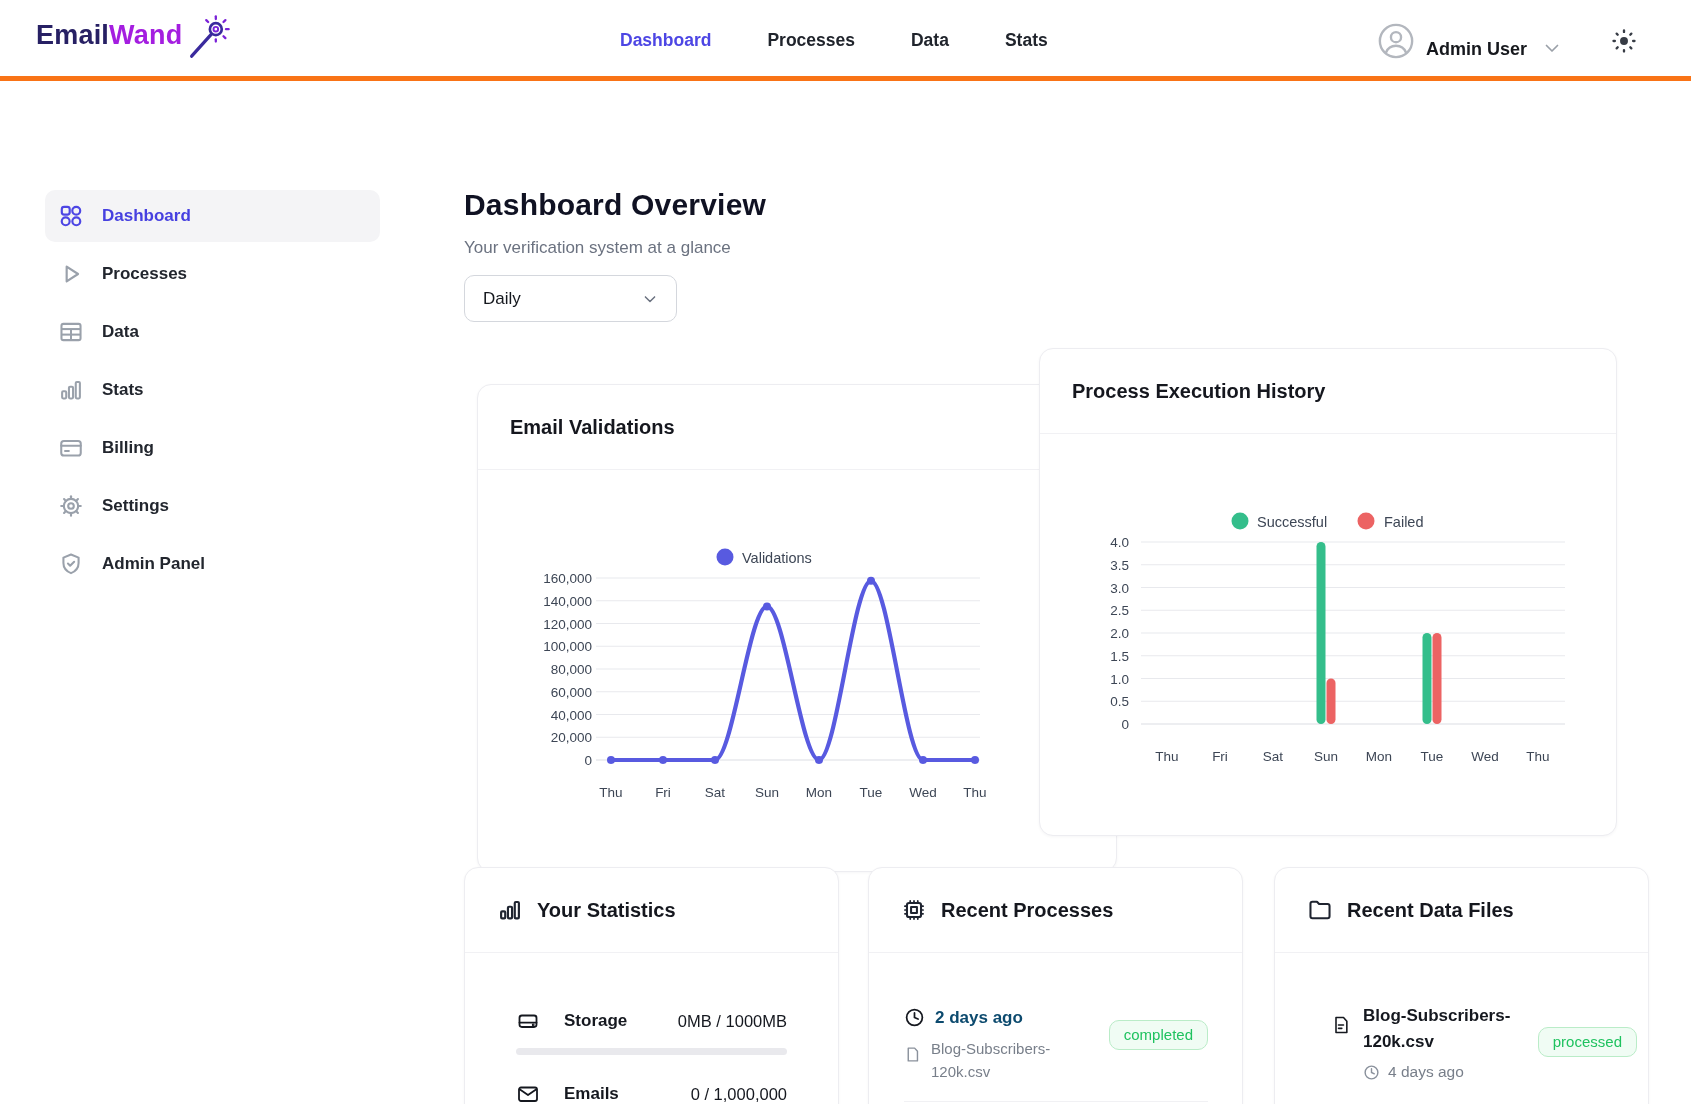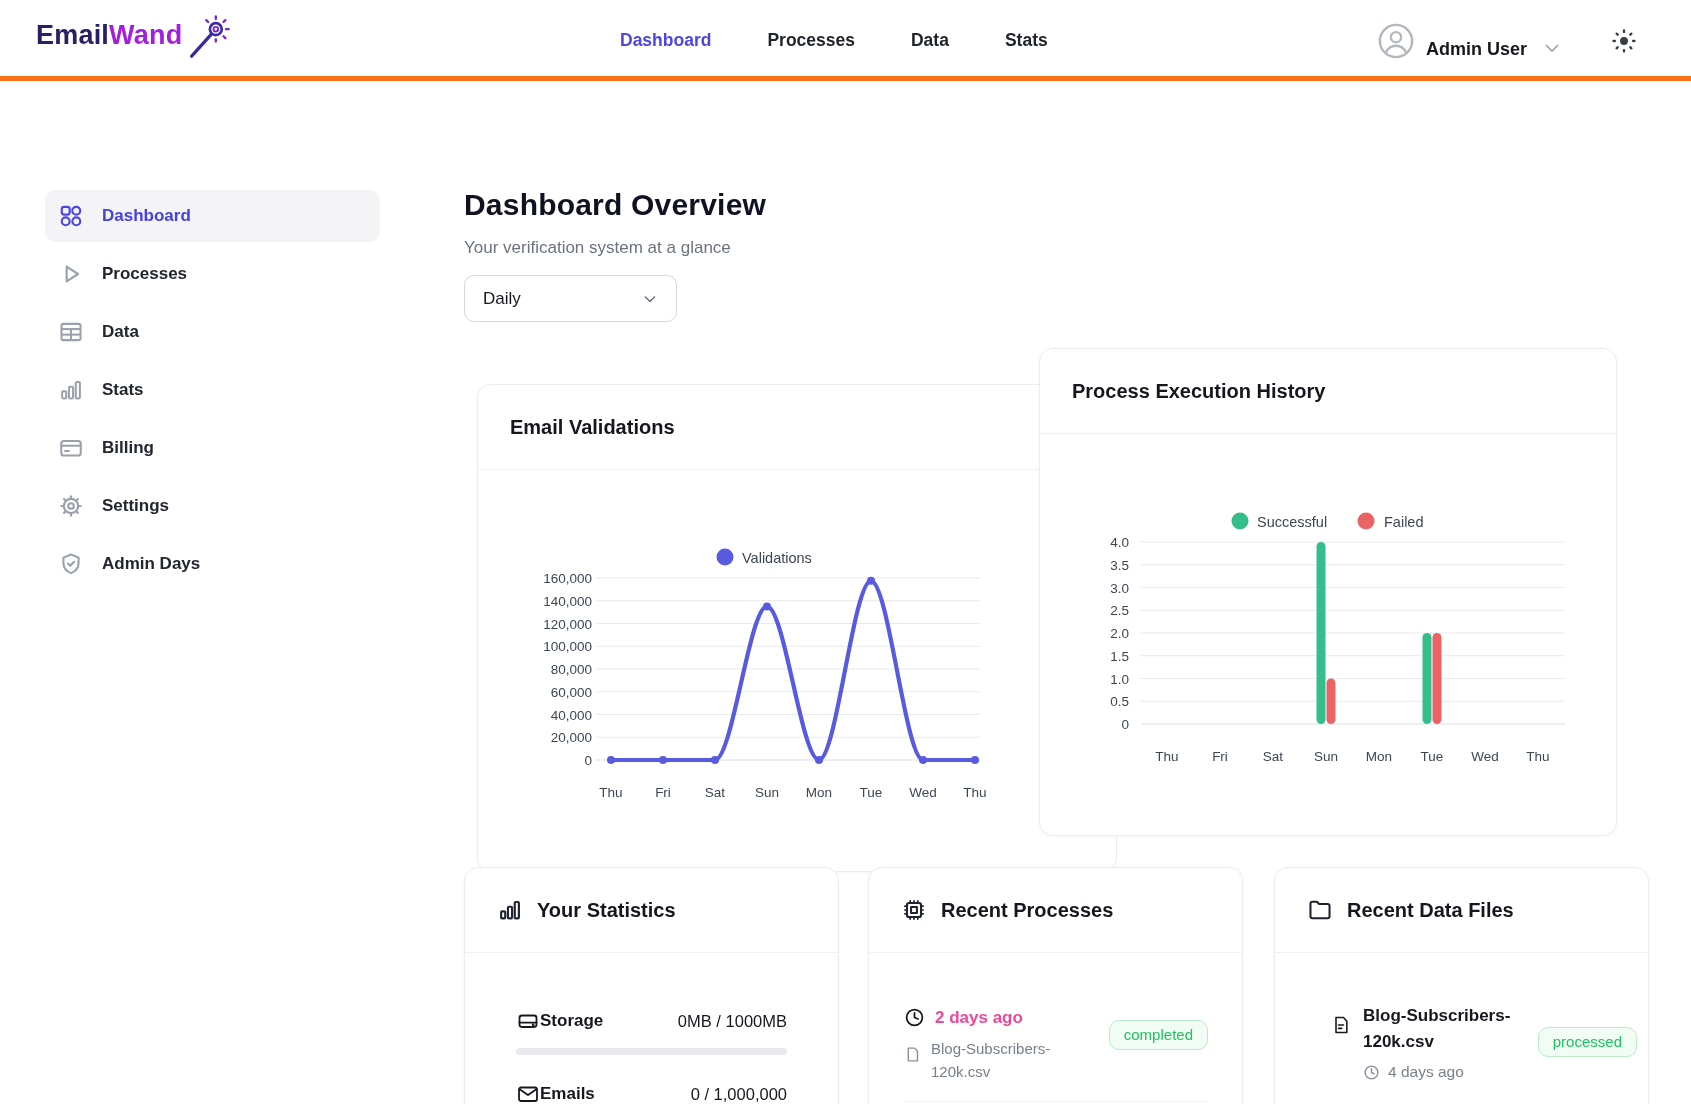--- a/index.html
+++ b/index.html
@@ -53,28 +53,28 @@
   .chart-card1 { left:477px; top:348px; width:640px; height:488px;margin-top:36px; }
   .chart-card2 { left:1039px; top:348px; width:578px; height:488px; }
   .chart-body { position:absolute; left:0; top:85px; width:576px; height:401px; }
   .chart-body svg { position:absolute; inset:0; }
 
   .bottom-card { top:867px; width:375px; height:330px; }
   .usage-card { left:464px; } .proc-card { left:868px; } .files-card { left:1274px; }
 
   .usage-body { padding:56px 51px 0 51px; }
   .u-row { display:flex; align-items:center; justify-content:space-between; height:24px; }
-  .u-left { display:flex; align-items:center; gap:0; font-size:17px; font-weight:700; color:#15181f; }
+  .u-left { display:flex; align-items:center; gap:24px; font-size:17px; font-weight:700; color:#15181f; }
   .u-val { font-size:16.5px; font-weight:500; color:#15181f; }
   .u-bar { margin-top:15px; height:7px; border-radius:4px; background:#e9e9ed; overflow:hidden; }
   .u-bar-fill { height:100%; background:#4d46e4; border-radius:4px; width:0; }
   .u-gap { height:27px; }
 
   .proc-body { position:relative; padding:54px 34px 0 35px; }
-  .p-time { display:flex; align-items:center; gap:10px; font-size:17px; font-weight:700; color:#ec4899; }
+  .p-time { display:flex; align-items:center; gap:10px; font-size:17px; font-weight:700; color:#0c4a6e; }
   .p-file { display:flex; align-items:flex-start; gap:10px; margin-top:9px; }
   .p-file-name { font-size:15px; color:#787f8a; width:160px; line-height:1.55; }
   .badge { display:inline-block; padding:5px 14px 6px; border-radius:10px; background:#f0fcf4;
     border:1px solid #baecc8; color:#1fc25f; font-size:15px; font-weight:500; }
   .p-badge { position:absolute; right:34px; top:67px; }
   .p-divider { margin-top:17px; border-bottom:1px solid #f1f1f4; }
 
   .files-body { position:relative; padding:50px 12px 0 56px; }
   .f-item { display:flex; align-items:flex-start; gap:12px; }
   .f-name { font-size:17px; font-weight:700; color:#15181f; width:218px; line-height:1.5; }
@@ -219,21 +219,21 @@
       </span>
       <span class="side-label">Settings</span>
     </div>
     <div class="side-item">
       <span class="s-icon">
         <svg class="ic" width="26" height="26" viewBox="0 0 24 24" fill="none" stroke-width="1.9" stroke-linecap="round" stroke-linejoin="round">
           <path d="M12 3.2 L19 6.1 V11 C19 15.6 16.1 18.7 12 20.4 C7.9 18.7 5 15.6 5 11 V6.1 Z"></path>
           <polyline points="9.2,11.6 11.2,13.6 14.9,9.9"></polyline>
         </svg>
       </span>
-      <span class="side-label">Admin Days</span>
+      <span class="side-label">Admin Panel</span>
     </div>
   </div>
 
   <div class="page-title">Dashboard Overview</div>
   <div class="page-subtitle">Your verification system at a glance</div>
 
   <div class="filters">
     <div class="select w2">
       <span>Daily</span>
       <svg class="ic" width="20" height="20" viewBox="0 0 24 24" fill="none" stroke="#6b7280" stroke-width="1.8" stroke-linecap="round" stroke-linejoin="round">

